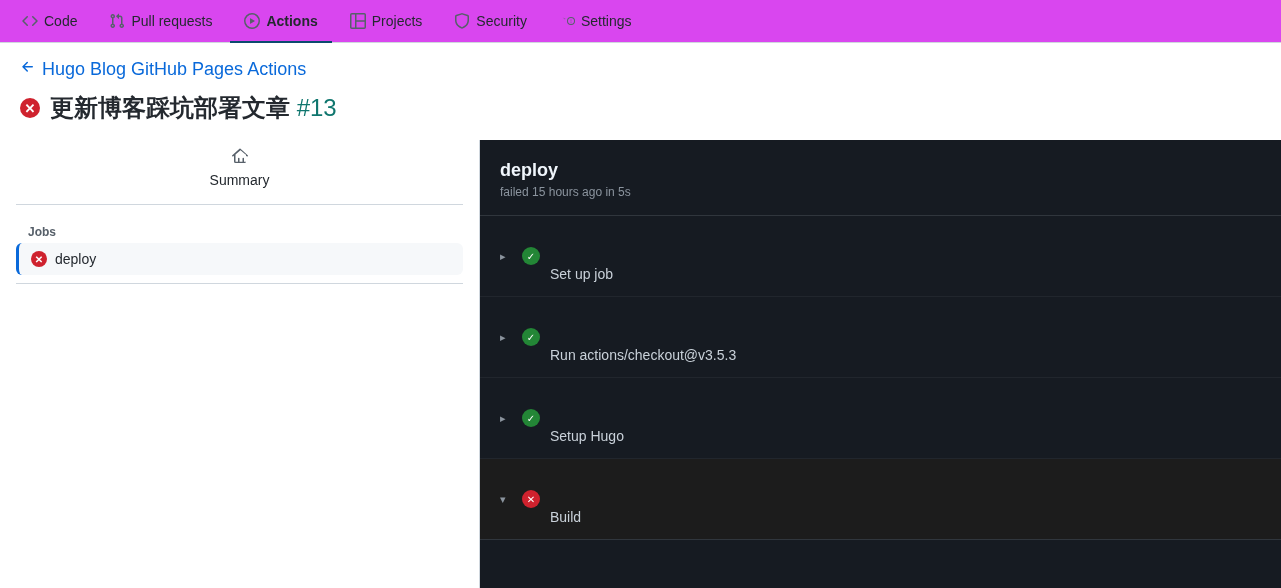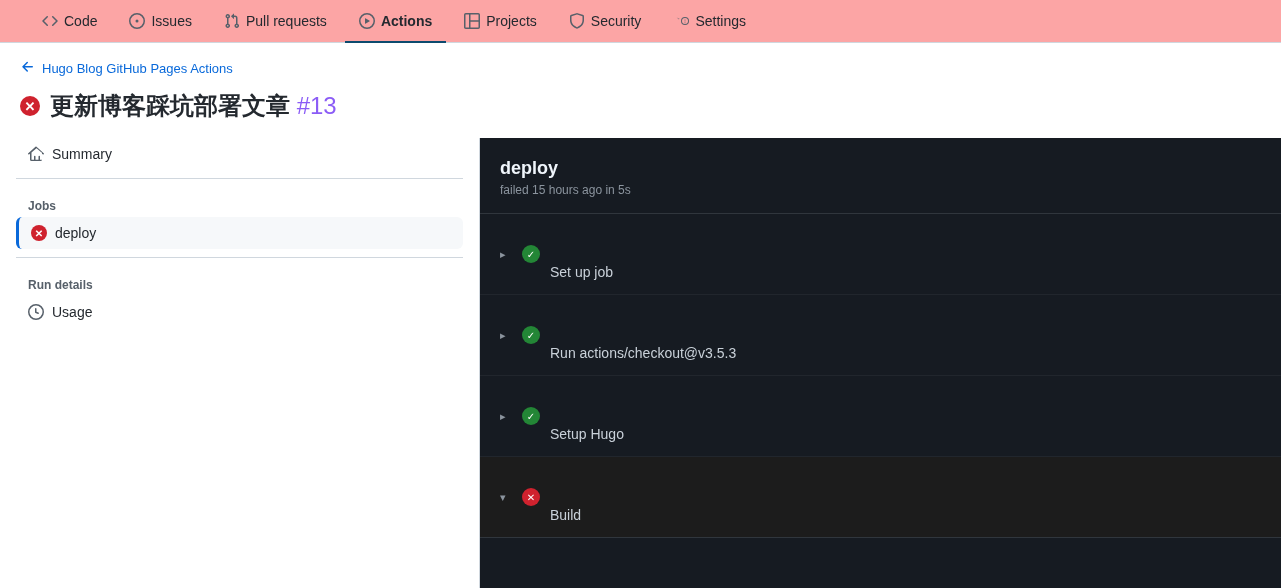--- a/index.html
+++ b/index.html
@@ -3,22 +3,22 @@
   <meta charset="utf-8">
   <style>
     * { box-sizing: border-box; margin: 0; padding: 0; }
     body { font-family: -apple-system, BlinkMacSystemFont, "Segoe UI", Helvetica, Arial, sans-serif; font-size: 14px; color: #24292f; background: #fff; }
 
     
     .top-nav {
       display: flex;
       align-items: center;
       border-bottom: 1px solid #d0d7de;
-      padding: 0 28px;
-      background: #fca5a5;
+      padding: 0 8px;
+      background: #d946ef;
       gap: 4px;
     }
     .nav-item {
       display: flex;
       align-items: center;
       gap: 6px;
       padding: 12px 14px;
       font-size: 14px;
       color: #24292f;
       text-decoration: none;
@@ -41,21 +41,21 @@
       justify-content: center;
       color: #57606a;
     }
 
     
     .breadcrumb-area {
       padding: 16px 20px 8px 20px;
       display: flex;
       align-items: center;
       gap: 6px;
-      font-size: 13px;
+      font-size: 18px;
       color: #57606a;
     }
     .breadcrumb-area a { color: #0969da; text-decoration: none; }
 
     
     .page-title-area {
       padding: 4px 20px 16px 20px;
       display: flex;
       align-items: center;
       gap: 10px;
@@ -92,20 +92,21 @@
     .sidebar-item {
       display: flex;
       align-items: center;
       gap: 8px;
       padding: 8px 12px;
       cursor: pointer;
       border-radius: 6px;
       color: #24292f;
       font-size: 14px;
       margin-bottom: 2px;
+      flex-direction: column;
     }
     .sidebar-item .sidebar-icon {
       color: #57606a;
       display: flex; align-items: center;
     }
     .section-label {
       font-size: 12px;
       font-weight: 700;
       color: #57606a;
       padding: 12px 12px 4px 12px;
@@ -208,29 +209,20 @@
 
   <div class="nav-item">
     <span class="nav-icon">
       <svg width="16" height="16" viewBox="0 0 16 16" fill="currentColor">
           <path d="M4.72 3.22a.75.75 0 011.06 1.06L2.06 8l3.72 3.72a.75.75 0 11-1.06 1.06L.47 8.53a.75.75 0 010-1.06l4.25-4.25zm6.56 0a.75.75 0 10-1.06 1.06L13.94 8l-3.72 3.72a.75.75 0 101.06 1.06l4.25-4.25a.75.75 0 000-1.06l-4.25-4.25z"></path>
         </svg>
     </span>
     <span>Code</span>
   </div>
 
-  <div class="nav-item">
-    <span class="nav-icon">
-      <svg width="16" height="16" viewBox="0 0 16 16" fill="currentColor">
-          <path d="M8 9.5a1.5 1.5 0 100-3 1.5 1.5 0 000 3z"></path>
-          <path fill-rule="evenodd" d="M8 0a8 8 0 100 16A8 8 0 008 0zM1.5 8a6.5 6.5 0 1113 0 6.5 6.5 0 01-13 0z"></path>
-        </svg>
-    </span>
-    <span>Issues</span>
-  </div>
 
   <div class="nav-item">
     <span class="nav-icon">
       <svg width="16" height="16" viewBox="0 0 16 16" fill="currentColor">
           <path fill-rule="evenodd" d="M7.177 3.073L9.573.677A.25.25 0 0110 .854v4.792a.25.25 0 01-.427.177L7.177 3.427a.25.25 0 010-.354zM3.75 2.5a.75.75 0 100 1.5.75.75 0 000-1.5zm-2.25.75a2.25 2.25 0 113 2.122v5.256a2.251 2.251 0 11-1.5 0V5.372A2.25 2.25 0 011.5 3.25zM11 2.5h-1V4h1a1 1 0 011 1v5.628a2.251 2.251 0 101.5 0V5A2.5 2.5 0 0011 2.5zm1 10.25a.75.75 0 111.5 0 .75.75 0 01-1.5 0zM3.75 12a.75.75 0 100 1.5.75.75 0 000-1.5z"></path>
         </svg>
     </span>
     <span>Pull requests</span>
   </div>
 
@@ -284,21 +276,21 @@
   </span>
   <a>Hugo Blog GitHub Pages Actions</a>
 </div>
 
 <div class="page-title-area">
   <div class="error-icon-circle">
     <span>✕</span>
   </div>
   <h1 class="page-title-text">
     <span>更新博客踩坑部署文章</span>
-    <span style="color:#8b5cf6; font-weight:400;">#13</span>
+    <span style="color:#0f766e; font-weight:400;">#13</span>
   </h1>
 </div>
 
 <div class="main-layout">
 
   <div class="sidebar">
 
     <div class="sidebar-item">
       <span class="sidebar-icon">
         <svg width="16" height="16" viewBox="0 0 16 16" fill="currentColor">
@@ -314,30 +306,21 @@
 
     <div class="job-item">
       <div class="error-dot">
         <span>✕</span>
       </div>
       <span>deploy</span>
     </div>
 
     <hr class="sidebar-divider">
 
-    <div class="section-label">Run details</div>
-
-    <div class="sidebar-item">
-      <span class="sidebar-icon">
-        <svg width="16" height="16" viewBox="0 0 16 16" fill="currentColor">
-            <path fill-rule="evenodd" d="M1.5 8a6.5 6.5 0 1113 0 6.5 6.5 0 01-13 0zM8 0a8 8 0 100 16A8 8 0 008 0zm.5 4.75a.75.75 0 00-1.5 0v3.5a.75.75 0 00.471.696l2.5 1a.75.75 0 00.557-1.392L8.5 7.742V4.75z"></path>
-          </svg>
-      </span>
-      <span>Usage</span>
-    </div>
+
 
 
   </div>
 
   <div class="right-panel">
 
     <div class="deploy-header">
       <div class="deploy-title">deploy</div>
       <div class="deploy-subtitle">failed 15 hours ago in 5s</div>
     </div>

